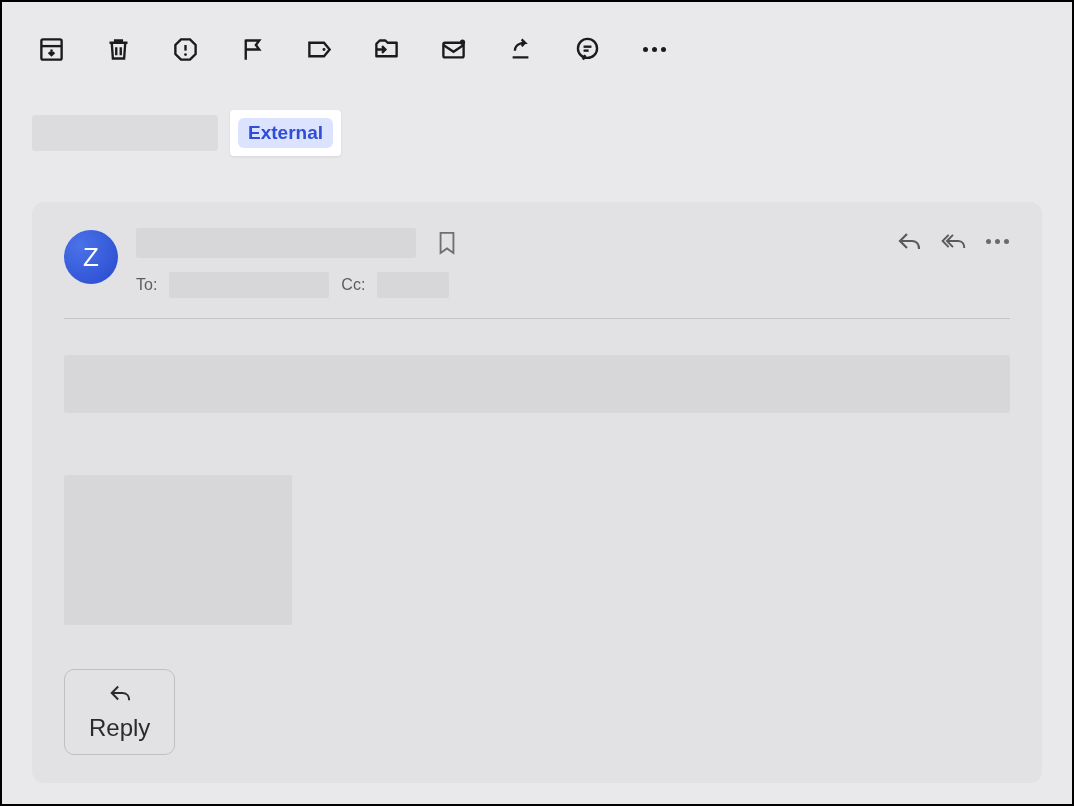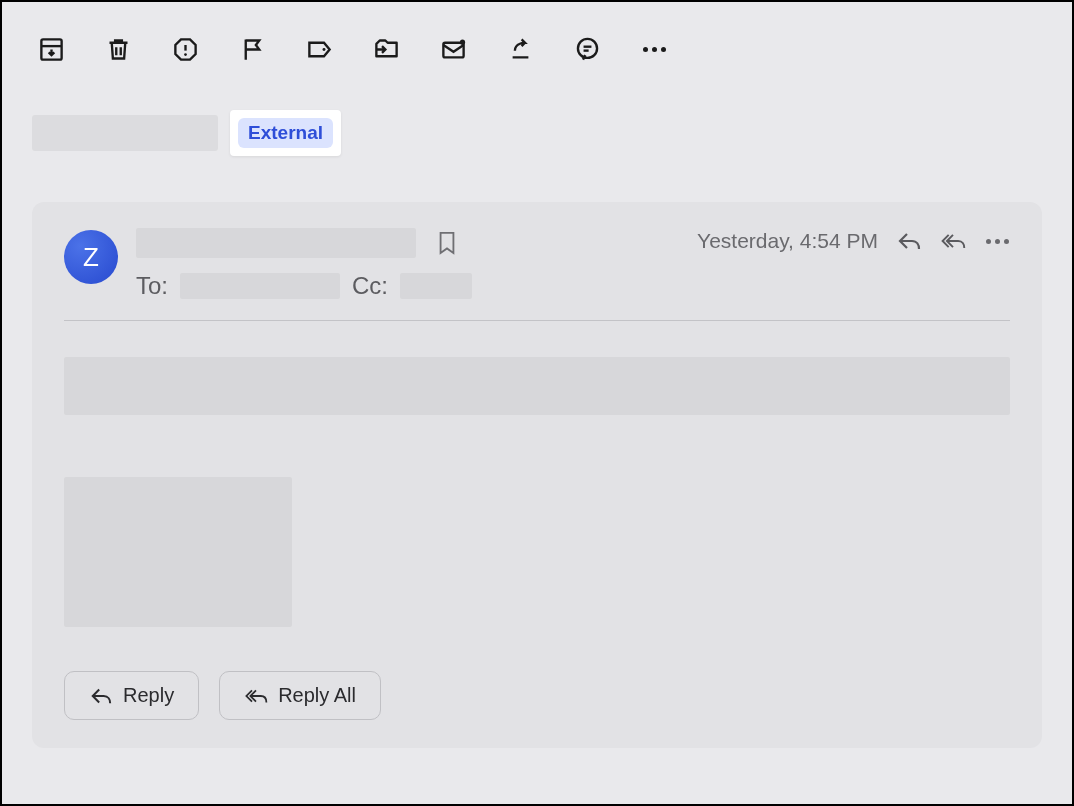--- a/index.html
+++ b/index.html
@@ -82,21 +82,21 @@
     .bookmark {
       width: 26px; height: 26px;
       display: flex; align-items: center; justify-content: center;
       color: #6f6f73; cursor: pointer;
       margin-left: 8px;
     }
     .bookmark svg { width: 22px; height: 26px; }
     .recip-row {
       margin-top: 14px;
       display: flex; align-items: center; gap: 12px;
-      font-size: 24px; color: #5c5c60;
+      font-size: 16px; color: #5c5c60;
     }
     .recip-ph { height: 26px; background: #d7d7da; border-radius: 2px; }
     .header-right {
       display: flex; align-items: center; gap: 18px;
       margin-left: auto;
       color: #6f6f73;
     }
     .timestamp { font-size: 21px; color: #6a6a6e; white-space: nowrap; }
     .hdr-ic { width: 26px; height: 26px; display:flex; align-items:center; justify-content:center; cursor:pointer; color:#5a5a5e; }
     .hdr-ic svg { width: 26px; height: 24px; }
@@ -105,22 +105,23 @@
     .body-ph-wide { width: 100%; height: 58px; background: #d7d7da; border-radius: 2px; }
     .body-ph-block { width: 228px; height: 150px; background: #d7d7da; border-radius: 2px; margin-top: 62px; }
     .actions {
       display: flex; gap: 20px; margin-top: 44px;
     }
     .action-btn {
       display: inline-flex; align-items: center; gap: 10px;
       border: 1.5px solid #c0c0c4; border-radius: 10px;
       background: transparent;
       padding: 12px 24px;
-      font-size: 20px; color: #2b2b2e;
+      font-size: 24px; color: #2b2b2e;
       cursor: pointer;
+      flex-direction: column;
     }
     .action-btn svg { width: 24px; height: 22px; }
     .dots-h { display:flex; gap:4px; align-items:center; }
     .dots-h i { width:5px; height:5px; border-radius:50%; background:#1b1b1b; display:block; }
     .dots-h.small i { background:#6a6a6e; width:5px; height:5px; }
   </style>
 </head>
 <body>
 
 <div class="toolbar">
@@ -209,21 +210,20 @@
         </div>
       </div>
       <div class="recip-row">
         <span>To:</span>
         <div class="recip-ph" style="width:160px"></div>
         <span>Cc:</span>
         <div class="recip-ph" style="width:72px"></div>
       </div>
     </div>
     <div class="header-right">
-      <span class="timestamp">Yesterday, 4:54 PM</span>
       <div class="hdr-ic">
         <svg viewBox="0 0 26 24" fill="none" stroke="currentColor" stroke-width="2.2">
             <path d="M11 5 L4 12 L11 19 M4 12 h12 c5 0 7 4 7 8"></path>
           </svg>
       </div>
       <div class="hdr-ic">
         <svg viewBox="0 0 30 24" fill="none" stroke="currentColor" stroke-width="2.2">
             <path d="M10 5 L3 12 L10 19 M15 5 L8 12 L15 19 M8 12 h13 c5 0 7 4 7 8"></path>
           </svg>
       </div>
@@ -244,20 +244,14 @@
     <div class="body-ph-block"></div>
   </div>
 
   <div class="actions">
     <button class="action-btn">
       <svg viewBox="0 0 26 24" fill="none" stroke="currentColor" stroke-width="2.2">
           <path d="M11 5 L4 12 L11 19 M4 12 h12 c5 0 7 4 7 8"></path>
         </svg>
       <span>Reply</span>
     </button>
-    <button class="action-btn">
-      <svg viewBox="0 0 30 24" fill="none" stroke="currentColor" stroke-width="2.2">
-          <path d="M10 5 L3 12 L10 19 M15 5 L8 12 L15 19 M8 12 h13 c5 0 7 4 7 8"></path>
-        </svg>
-      <span>Reply All</span>
-    </button>
   </div>
 </div>
 
 </body></html>

